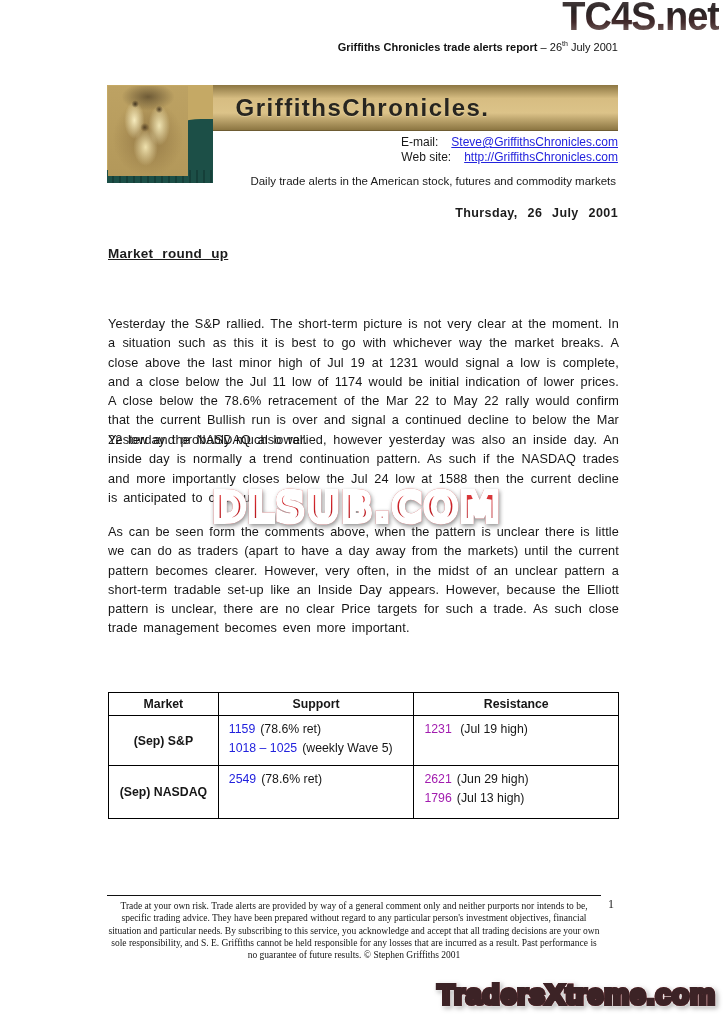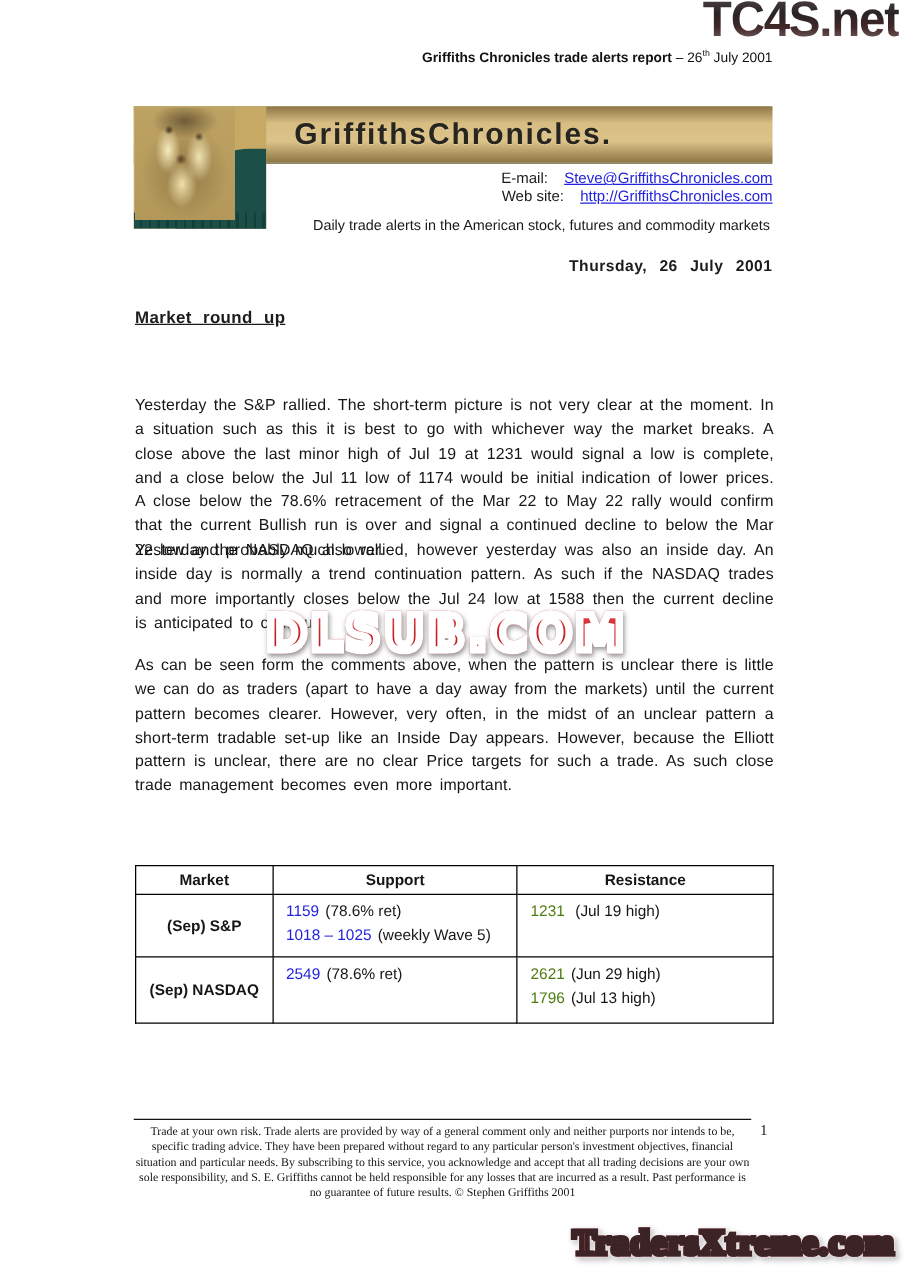--- a/index.html
+++ b/index.html
@@ -93,21 +93,21 @@
     font-size:39px; font-weight:900; letter-spacing:3px;
     font-family:"DejaVu Sans", sans-serif;
     background:linear-gradient(180deg,#ea5452 0%,#cc2127 45%,#9e1318 100%);
     -webkit-background-clip:text; background-clip:text; color:transparent;
     -webkit-text-stroke:6px #ffffff; paint-order:stroke;
     filter:drop-shadow(1px 2px 2px rgba(110,110,110,0.75));
   }
   .tradersxtreme {
     position:absolute; right:8px; top:979px;
     font-size:28px; font-weight:900; letter-spacing:1px;
-    font-family:Liberation Serif, serif;
+    font-family:Liberation Sans, sans-serif;
     background:linear-gradient(180deg,#d5797c 0%,#c2555a 40%,#8e3036 100%);
     -webkit-background-clip:text; background-clip:text; color:transparent;
     -webkit-text-stroke:4px #3c2326; paint-order:stroke;
     filter:drop-shadow(0 0 1.5px rgba(255,255,255,0.95)) drop-shadow(2px 2px 2px rgba(0,0,0,0.3));
   }
 
   
   .market-table {
     position:absolute; left:108px; top:692px; width:511px;
     border-collapse:collapse; font-size:12.3px; color:#161616;
@@ -115,21 +115,21 @@
   .market-table th, .market-table td { border:1.5px solid #000; }
   .market-table th { height:23px; font-size:12.3px; text-align:center; font-weight:bold; }
   .col-market { width:110px; }
   .col-support { width:196px; }
   .col-resist { width:205px; }
   .cell-market { text-align:center; font-weight:bold; vertical-align:middle; }
   .cell-lines { vertical-align:top; padding:4px 10px 6px 10px; line-height:19px; }
   .row-sp td { height:50px; }
   .row-nq td { height:53px; }
   .num-blue { color:#2222dd; }
-  .num-red  { color:#4d7c0f; }
+  .num-red  { color:#a21caf; }
   .line-note { margin-left:5px; }
 
   
   .footer {
     position:absolute; left:107px; top:895px; width:494px;
     border-top:1.5px solid #111; padding-top:4px;
     font-family:"Liberation Serif", serif; font-size:9.5px; line-height:12.3px;
     text-align:center; color:#141414;
   }
   .page-number {

